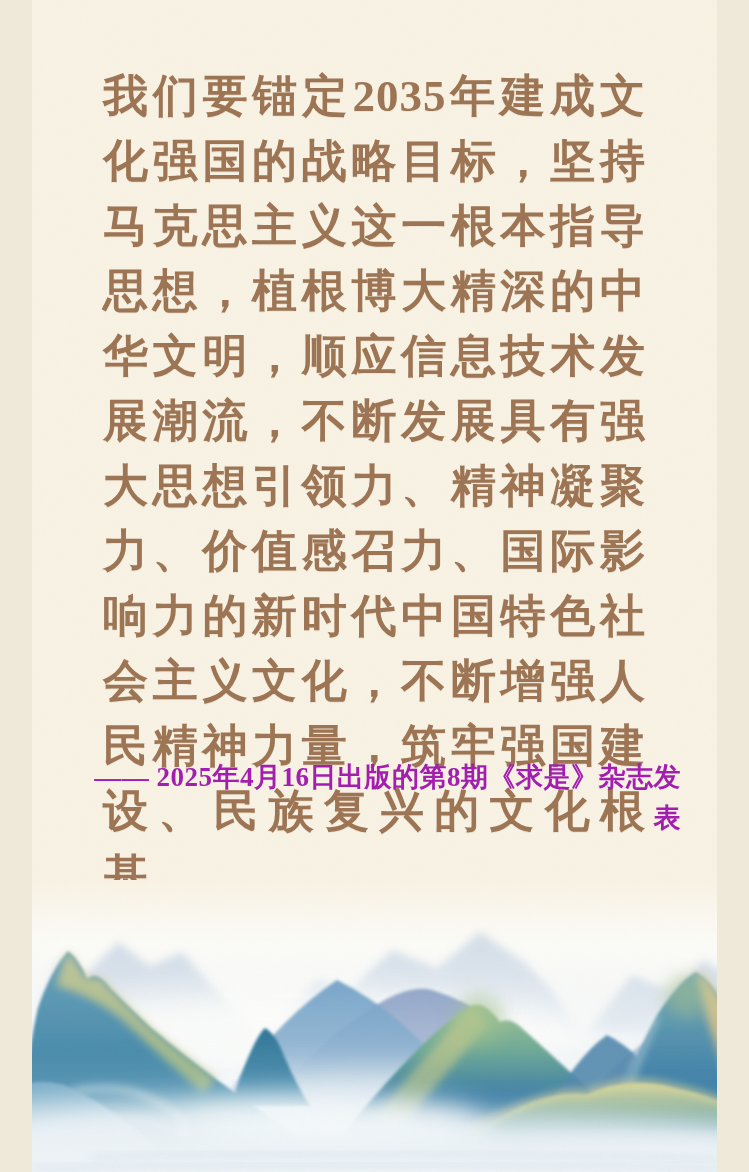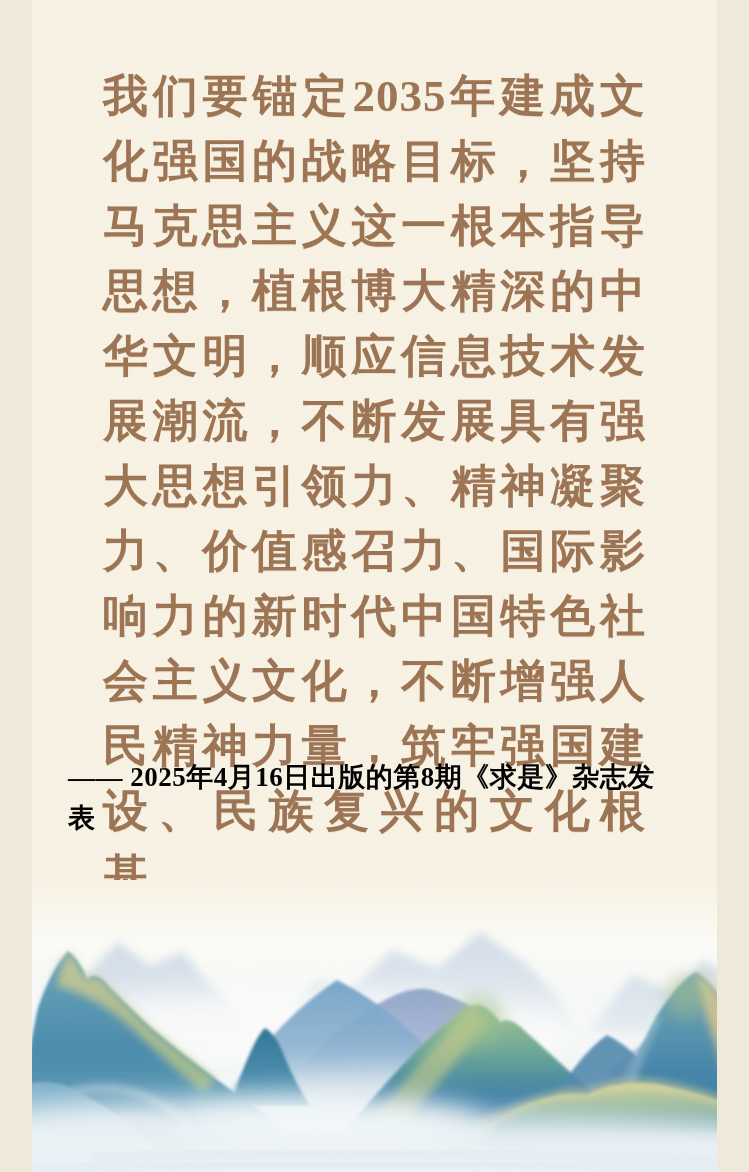--- a/index.html
+++ b/index.html
@@ -28,22 +28,22 @@
     text-align: justify;
     text-align-last: left;
     text-shadow: 0 1px 0 rgba(120, 85, 55, 0.08);
   }
 
   .attribution {
     position: absolute;
     top: 757px;
     left: 36px;
     right: 36px;
-    text-align: left;
-    color: #000000;
+    text-align: right;
+    color: #a21caf;
     font-weight: 700;
     font-size: 27px;
     line-height: 41px;
     letter-spacing: 0.5px;
   }
 
   .painting {
     position: absolute;
     left: 0;
     bottom: 0;

